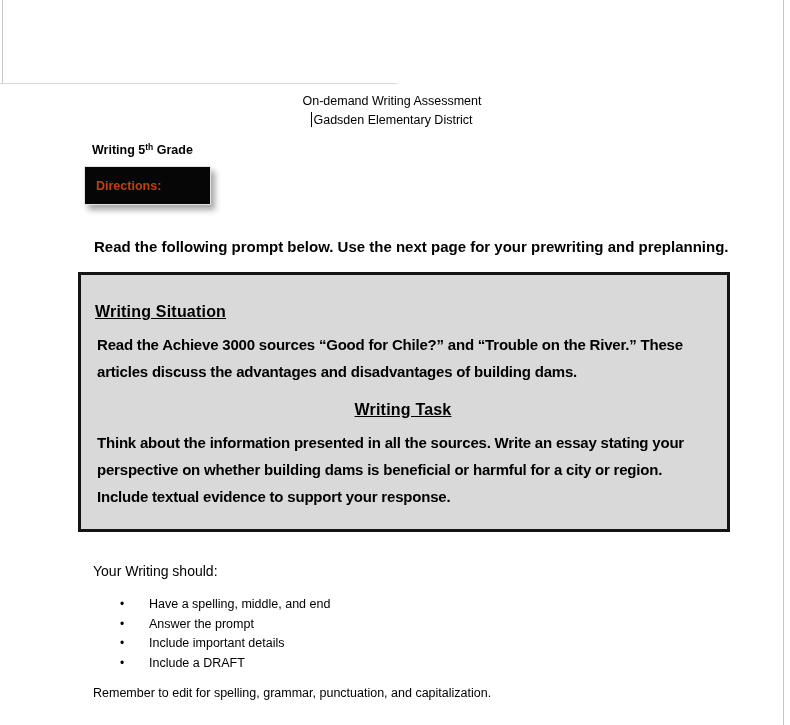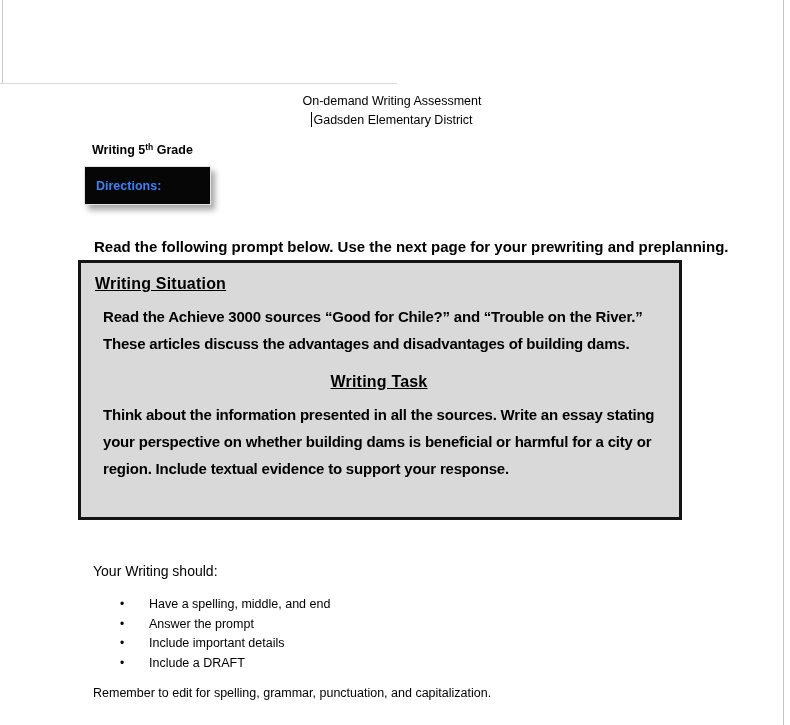--- a/index.html
+++ b/index.html
@@ -30,49 +30,49 @@
     position:absolute; left:92px; top:143px;
     font-weight:bold; font-size:12.5px;
   }
   .grade-heading .sup {
     font-size:8.5px; position:relative; top:-4.5px;
   }
 
   .directions-box {
     position:absolute; left:84px; top:166px;
     width:114px; height:37px;
-    background:#060606; color:#3b82f6;
+    background:#060606; color:#c2410c;
     font-weight:bold; font-size:12.5px;
     display:flex; align-items:center;
     padding-left:11px; box-sizing:content-box;
     border:1px solid #e3e3e3;
     box-shadow:4px 5px 6px rgba(0,0,0,0.35);
   }
 
   .instruction {
     position:absolute; left:94px; top:238px;
     font-weight:bold; font-size:15px;
   }
 
   .prompt-box {
-    position:absolute; left:78px; top:260px;
-    width:604px; height:260px; box-sizing:border-box;
+    position:absolute; left:78px; top:272px;
+    width:652px; height:260px; box-sizing:border-box;
     background:#d9d9d9;
     border:3px solid #141414;
-    padding:8px 16px 8px 14px;
+    padding:24px 16px 8px 14px;
   }
   .prompt-heading {
     font-size:16px; font-weight:bold;
     text-decoration:underline;
     margin:4px 0 0 0; letter-spacing:0.2px;
   }
   .prompt-heading.second { margin-top:16px;text-align:center; }
   .prompt-text {
     font-size:15px; font-weight:bold;
-    line-height:27px; margin:10px 0 0 8px;
+    line-height:27px; margin:10px 0 0 2px;
     letter-spacing:-0.2px;
   }
 
   .writing-should {
     position:absolute; left:93px; top:563px; font-size:14px;text-align:right;
   }
   .bullet-list {
     position:absolute; left:120px; top:594px;
     list-style:none; margin:0; padding:0; font-size:12.5px;
   }

